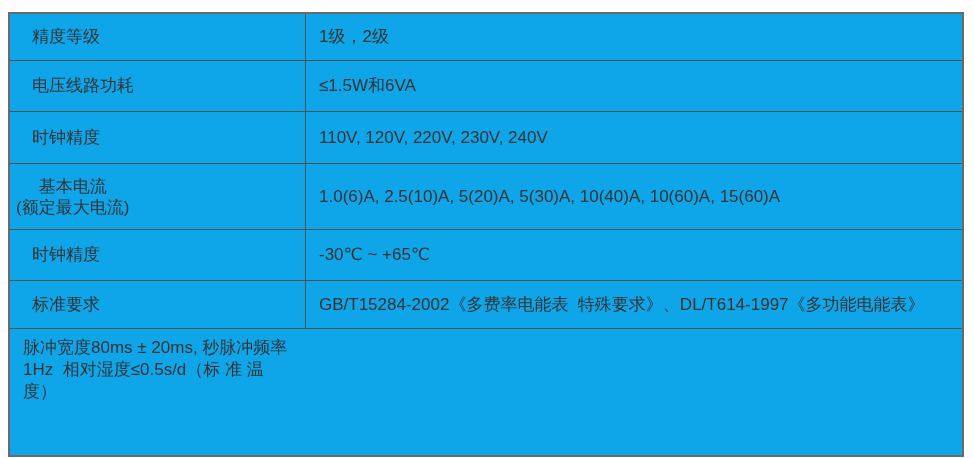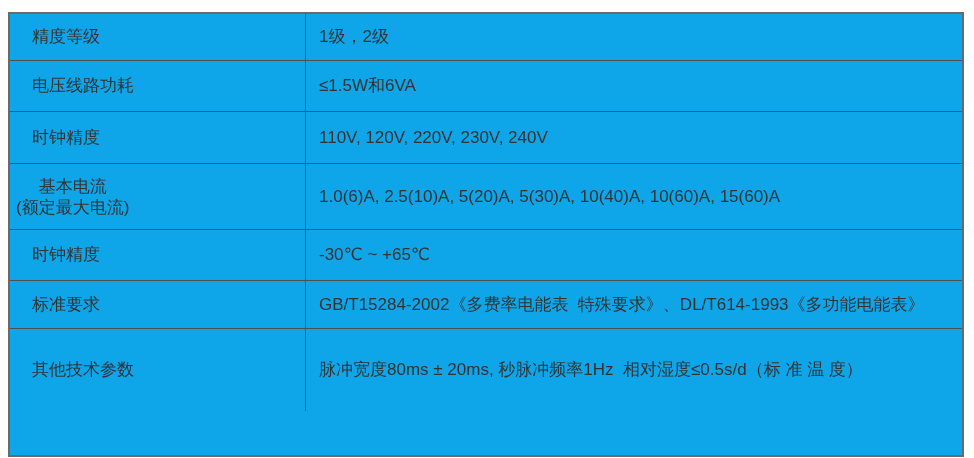--- a/index.html
+++ b/index.html
@@ -103,24 +103,21 @@
     </div>
     <div class="cell value-cell bordered">
       <span>-30℃ ~ +65℃</span>
     </div>
 
     <div class="cell label-cell bordered">
       <span>标准要求</span>
     </div>
 
     <div class="cell value-cell bordered multiline-value">
-      <div>GB/T15284-2002《多费率电能表  特殊要求》、DL/T614-1993《多功能电能表》</div>
+      <div>GB/T15284-2002《多费率电能表  特殊要求》、DL/T614-1997《多功能电能表》</div>
     </div>
 
-    <div class="cell label-cell">
-      <span>其他技术参数</span>
-    </div>
     <div class="cell value-cell">
       <span>脉冲宽度80ms ± 20ms, 秒脉冲频率1Hz  相对湿度≤0.5s/d（标 准 温 度）</span>
     </div>
 
   </div>
 </div>
 
 </body></html>

